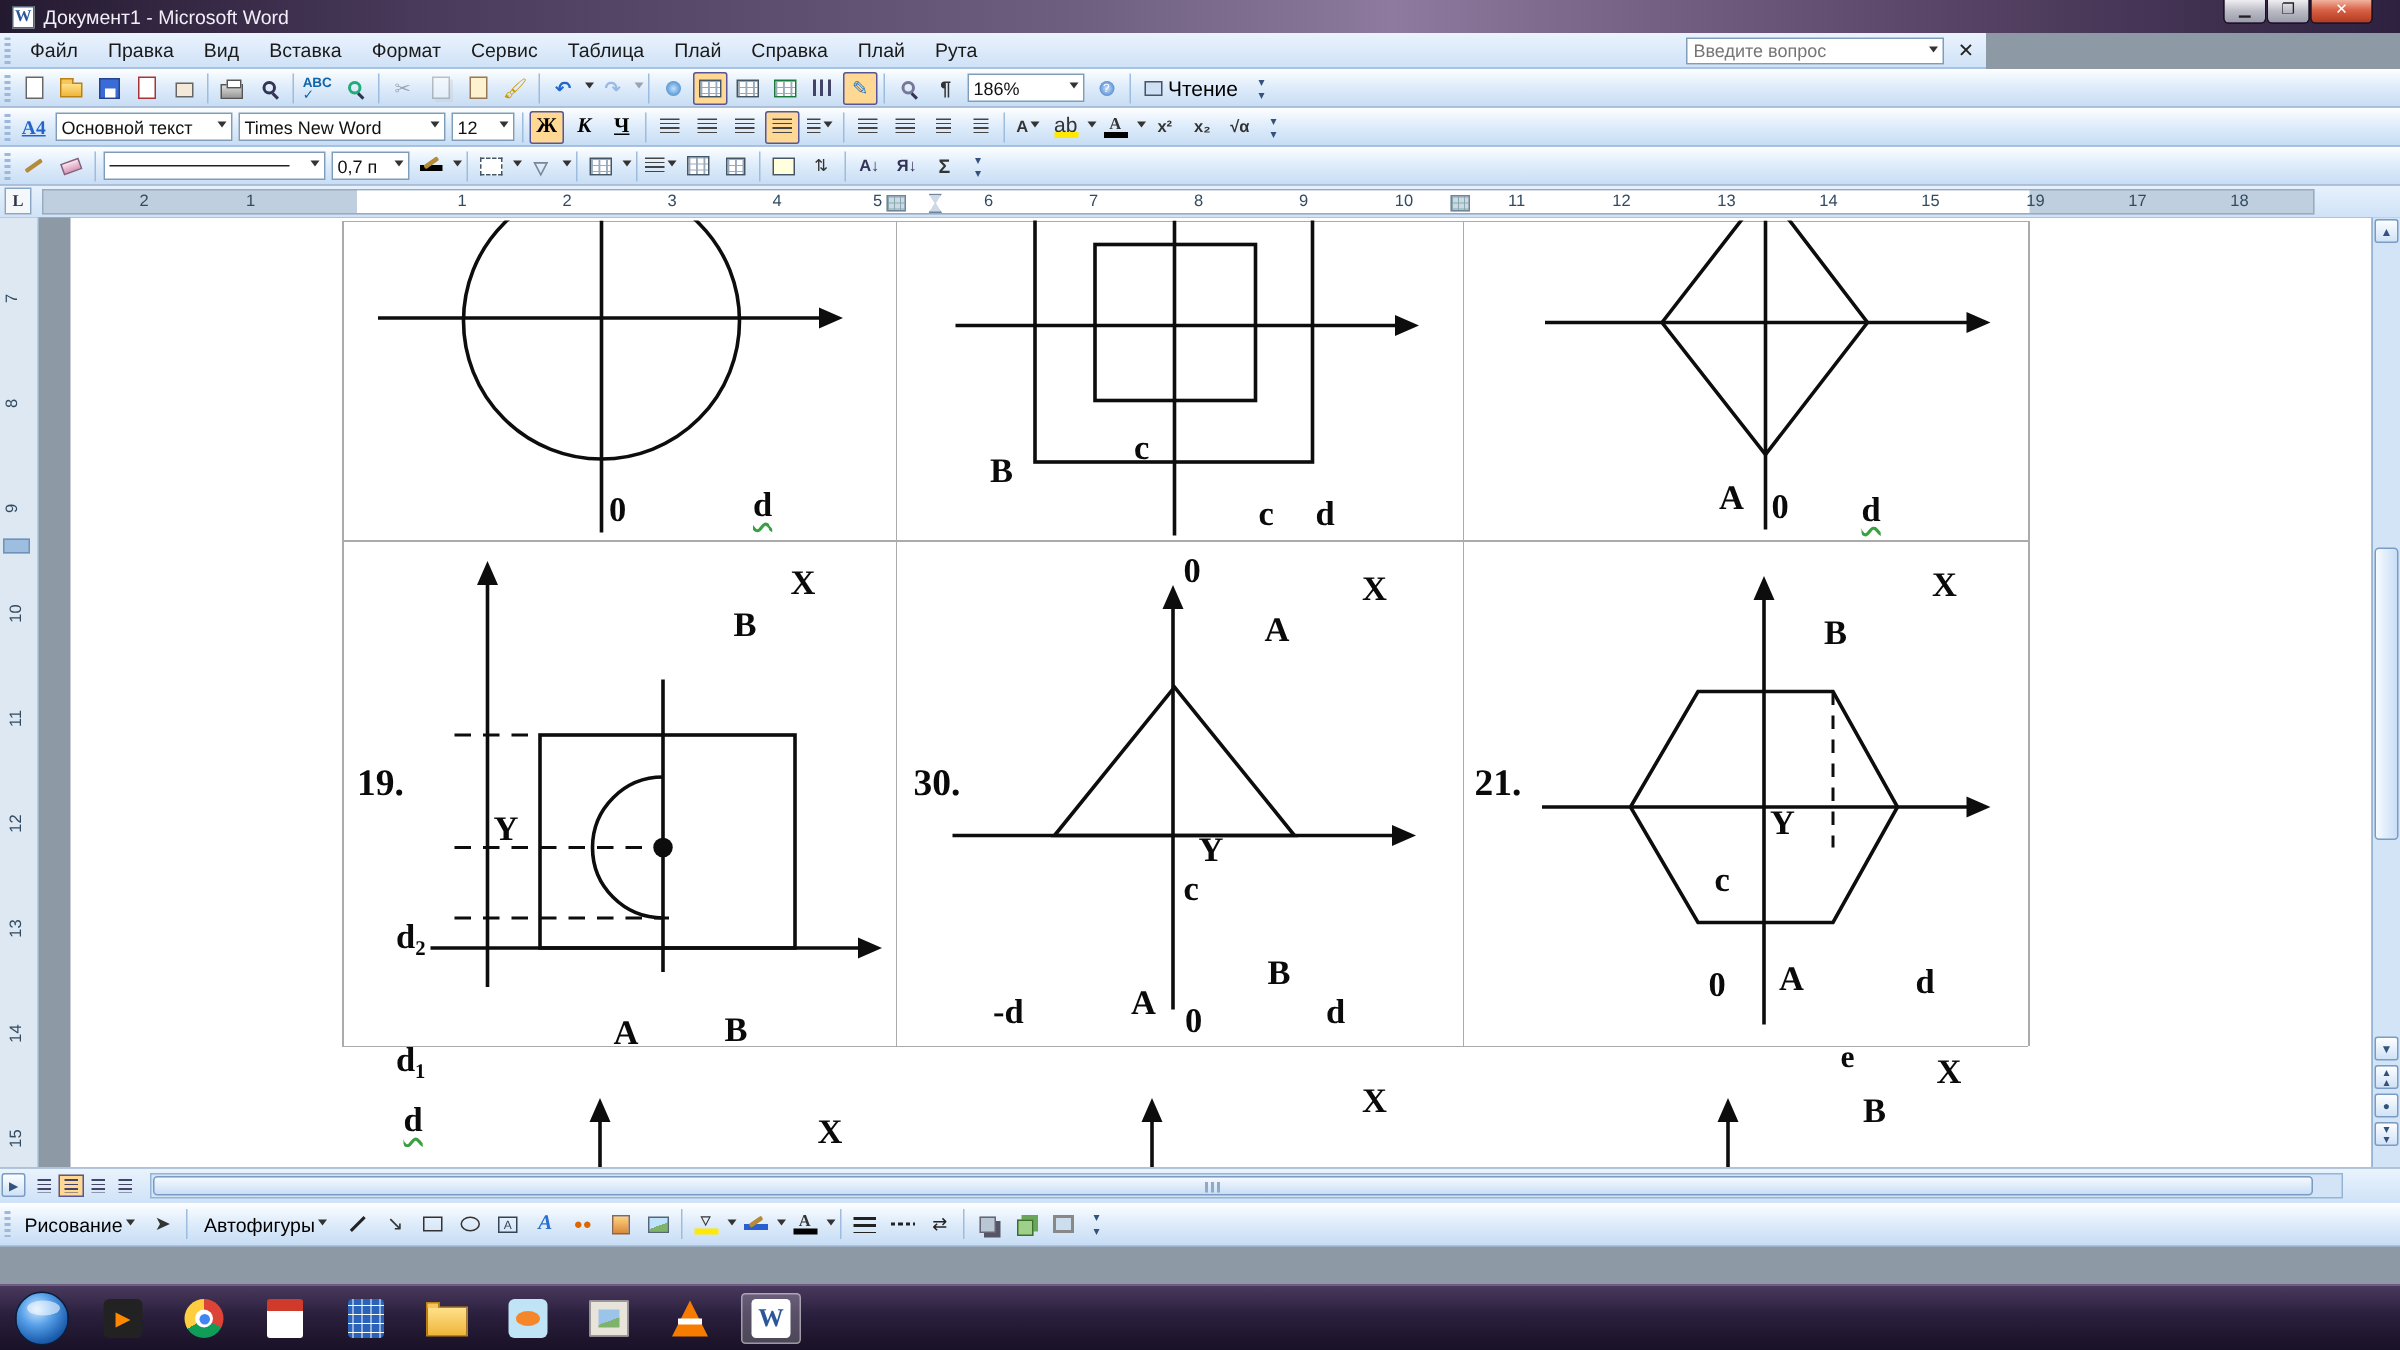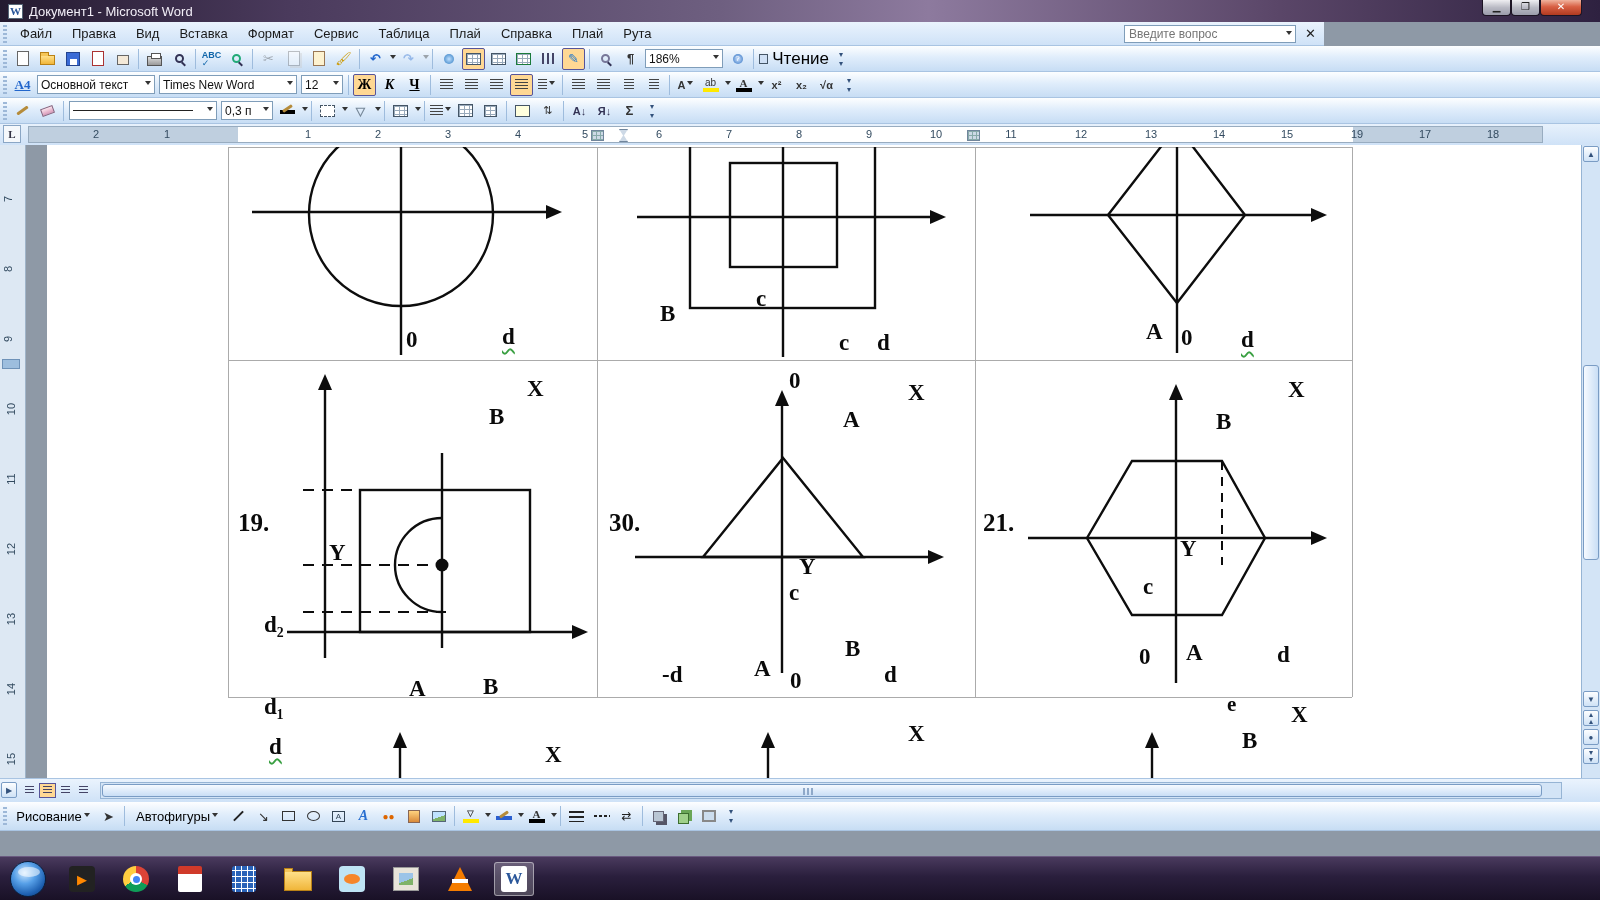--- a/index.html
+++ b/index.html
@@ -225,21 +225,21 @@
     <div class="combo" style="width:78px">
       <span>186%</span>
         <div class="dd"></div>
     </div>
     <div class="tbtn">
         <div class="ballic" style="background:radial-gradient(#cfe4ff,#2d6fc0);color:#fff;font-size:8px;text-align:center;line-height:10px">?</div>
       </div>
     <div class="sep"></div>
     <div class="tbtn" style="width:72px">
       <div class="tableic" style="width:12px;height:10px;background:#cfe0f5"></div>
-      <span style="margin-left:4px;font-size:17px">Чтение</span>
+      <span style="margin-left:4px;font-size:14px">Чтение</span>
     </div>
     <div class="chev">▾<br>▾</div>
   </div>
 
   <div class="tbrow" style="top:72px">
     <div class="grip"></div>
     <div class="tbtn">
         <span class="glyph" style="font:bold 13px 'Liberation Serif',serif;color:#26c;text-decoration:underline">А4</span>
       </div>
     <div class="combo" style="width:118px">
@@ -293,21 +293,21 @@
       </div>
     <div class="tbtn">
         <div class="alic" style="width:10px"></div>
       </div>
     <div class="sep"></div>
     <div class="tbtn">
         <span class="glyph" style="font-weight:bold;font-size:11px">А</span>
         <div class="dd"></div>
       </div>
     <div class="tbtn" style="flex-direction:column">
-        <span class="glyph" style="font-size:10px;line-height:10px">ab</span>
+        <span class="glyph" style="font-size:14px;line-height:10px">ab</span>
         <div class="colorbar" style="background:#ffe900;position:static;width:16px"></div>
       </div>
     <div class="dd"></div>
     <div class="tbtn" style="flex-direction:column">
         <span class="glyph" style="font:bold 11px 'Liberation Serif',serif;line-height:10px">А</span>
         <div class="colorbar" style="background:#000;position:static;width:16px"></div>
       </div>
     <div class="dd"></div>
     <div class="tbtn">
         <span class="glyph" style="font-size:11px;font-weight:bold">x²</span>
@@ -328,21 +328,21 @@
       </div>
     <div class="tbtn">
         <div class="eraseric"></div>
       </div>
     <div class="sep"></div>
     <div class="combo" style="width:148px">
       <div class="lineic" style="width:120px;height:1.5px"></div>
         <div class="dd"></div>
     </div>
     <div class="combo" style="width:52px">
-      <span>0,3 п</span>
+      <span>0,7 п</span>
         <div class="dd"></div>
     </div>
     <div class="tbtn" style="flex-direction:column">
         <div class="penic" style="width:11px"></div>
         <div class="colorbar" style="background:#000;position:static;width:15px"></div>
       </div>
     <div class="dd"></div>
     <div class="sep"></div>
     <div class="tbtn">
         <div class="tableic" style="background-image:none;border-style:dashed"></div>

